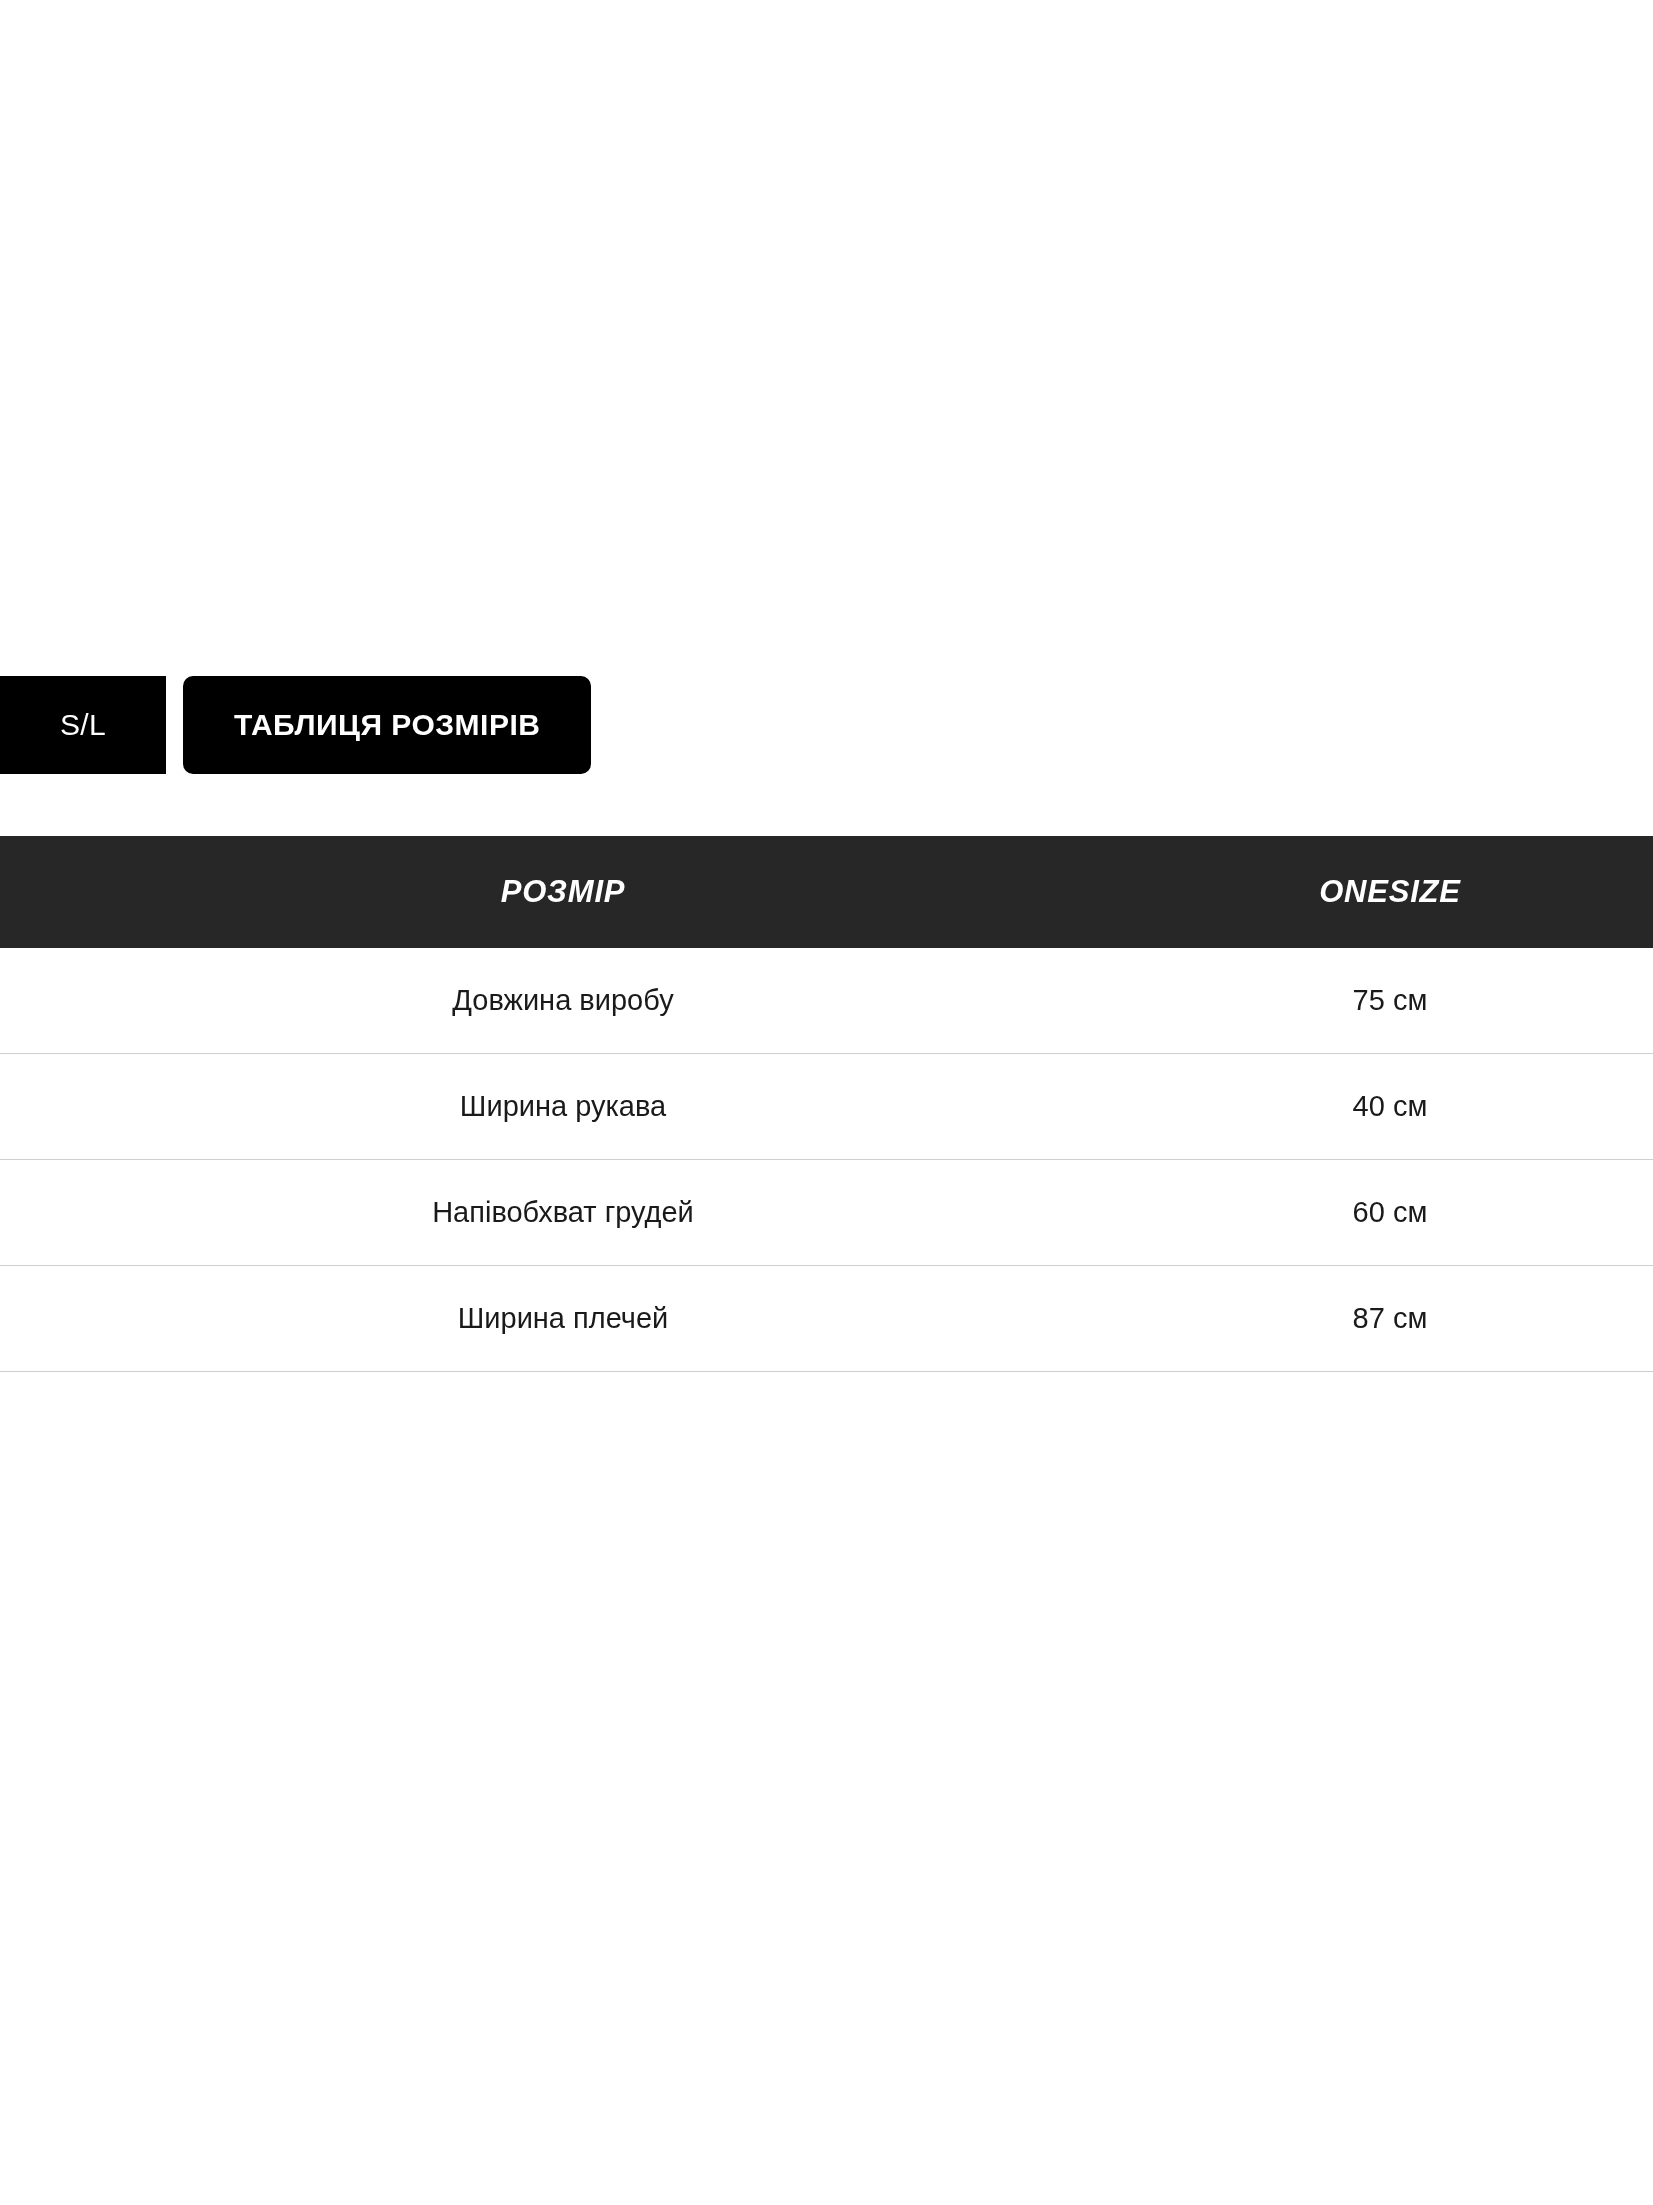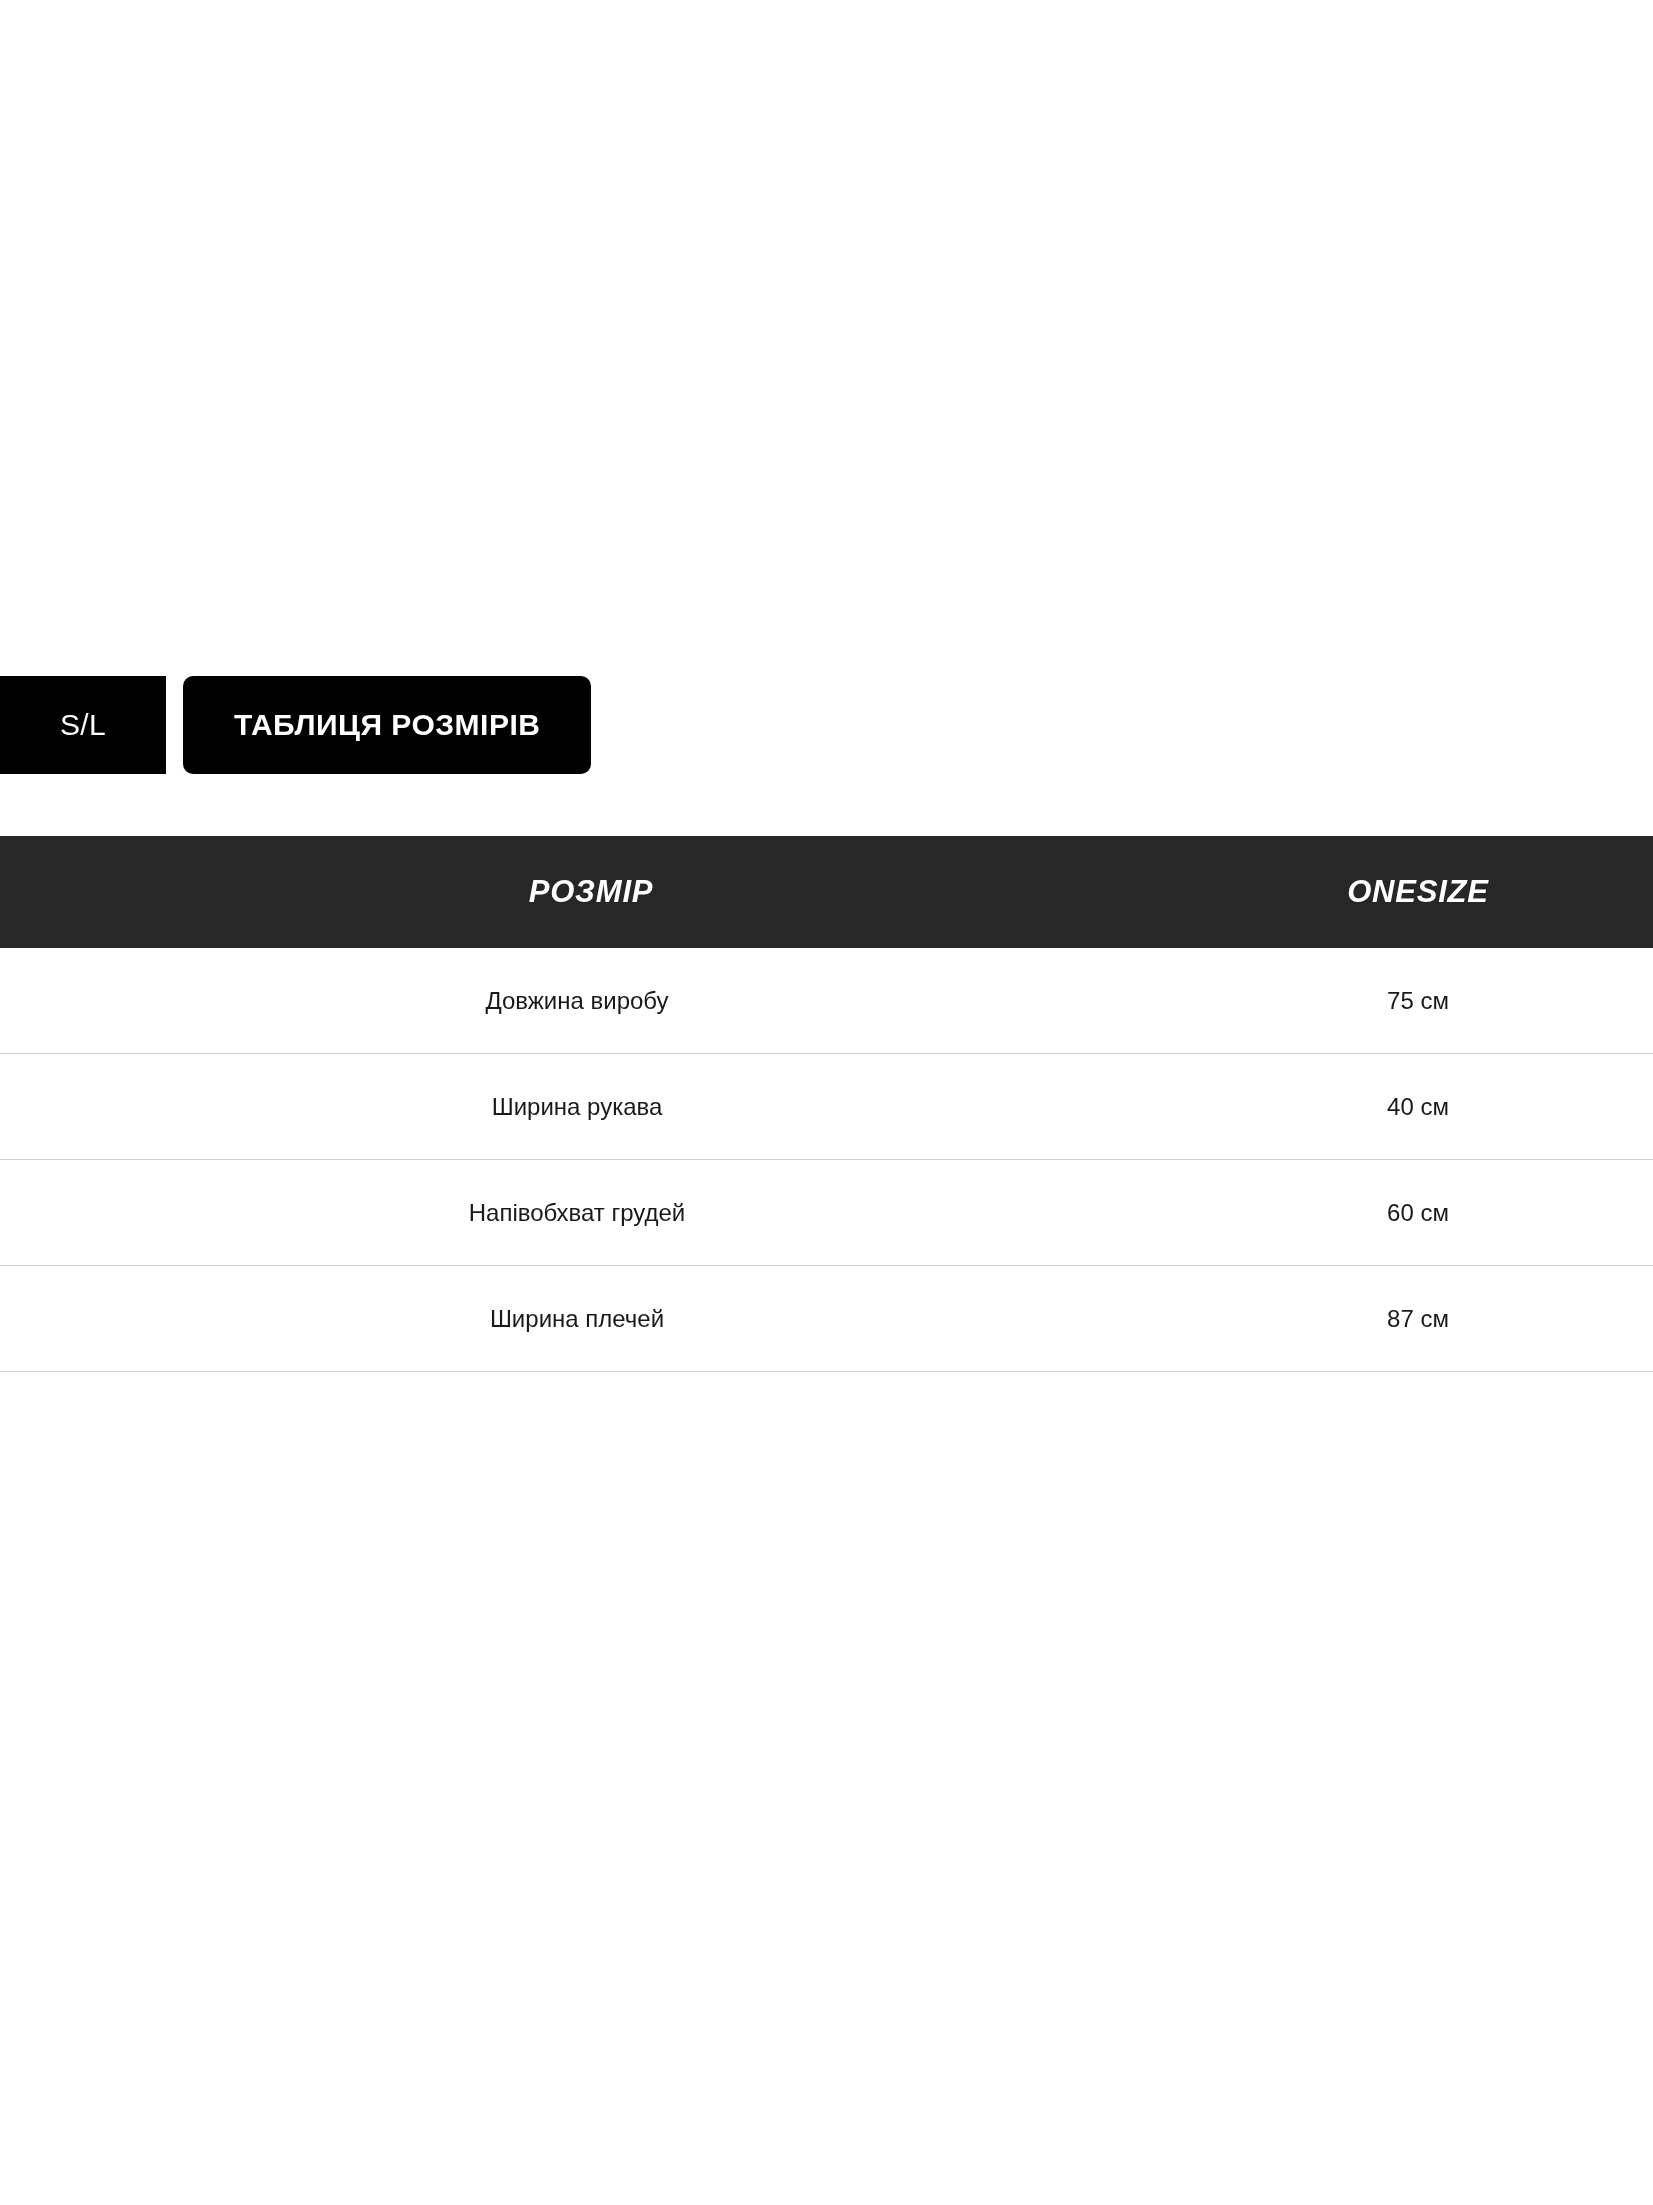--- a/index.html
+++ b/index.html
@@ -78,26 +78,26 @@
     color: #ffffff;
     height: 112px;
     font-size: 31px;
     font-style: italic;
     font-weight: 700;
     letter-spacing: 0.8px;
     text-align: center;
     padding: 0;
   }
 
-  table.size-table thead th.col-param { width: 1126px; padding-left: 28px; }
+  table.size-table thead th.col-param { width: 1126px; }
   table.size-table thead th.col-value { width: 528px; }
 
   table.size-table tbody td {
     height: 105px;
-    font-size: 24px;
+    font-size: 29px;
     color: #1a1a1a;
     text-align: center;
     border-bottom: 1.6px solid #cfcfcf;
     padding: 0;
     font-weight: 400;
   }
 
   table.size-table tbody tr:first-child td {
     border-top: none;
   }

